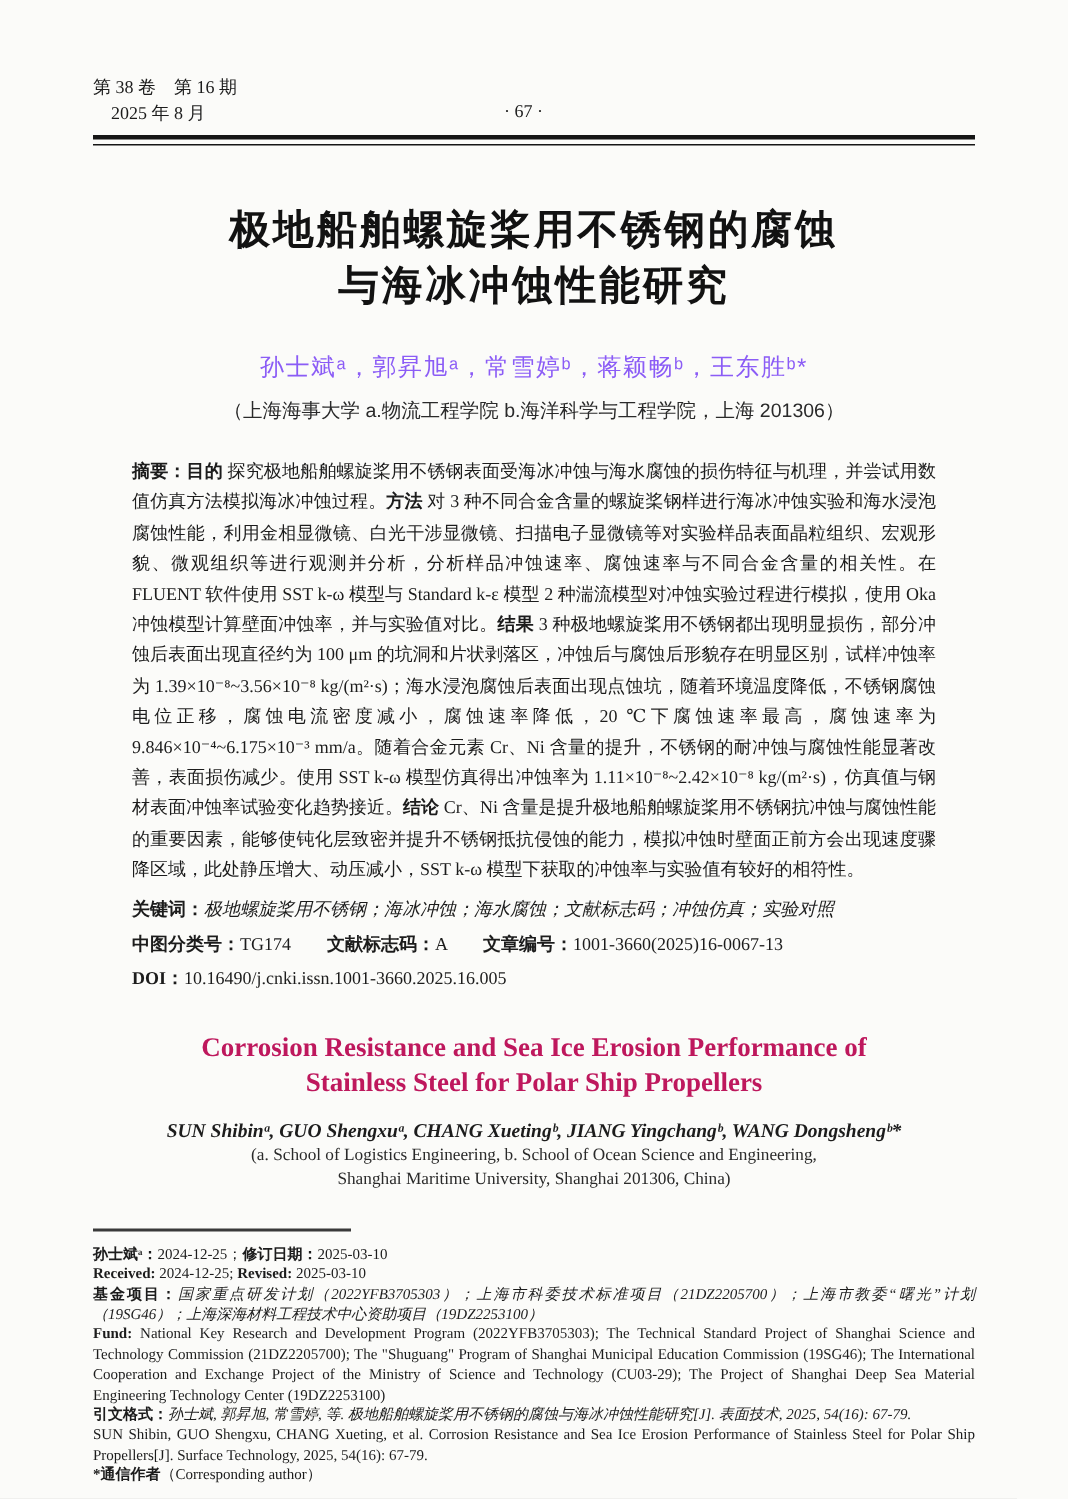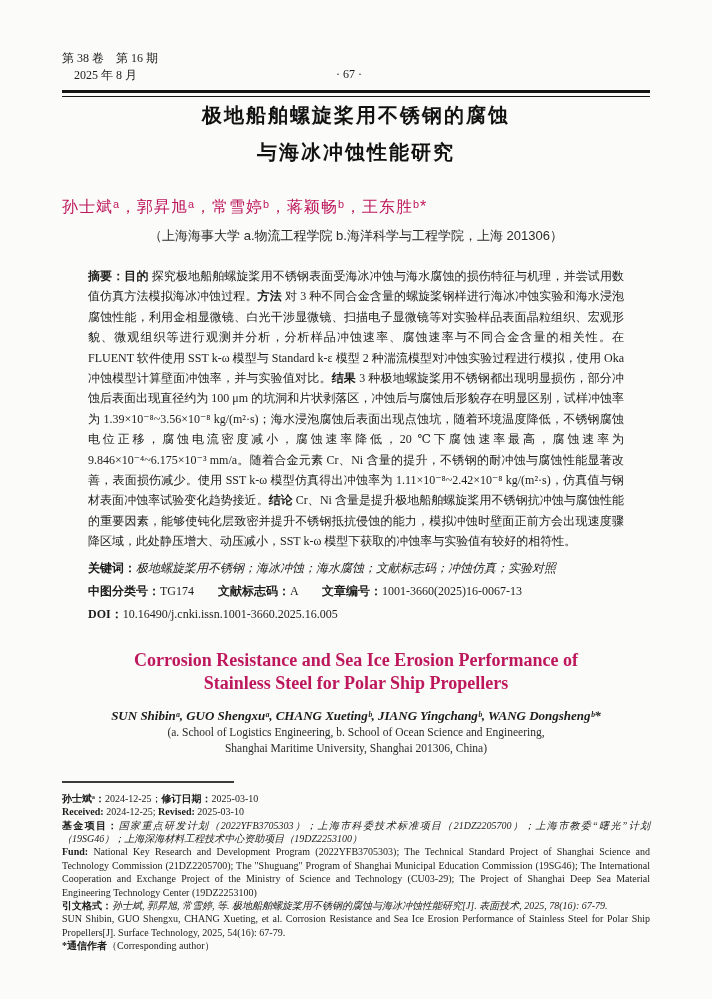--- a/index.html
+++ b/index.html
@@ -21,24 +21,24 @@
   .header{display:flex;align-items:flex-end;padding-top:50px;font-size:12px;line-height:17px;}
   .header-left{width:150px;}
   .header-left .l2{padding-left:12px;}
   .header-center{flex:1;text-align:center;}
   .header-center .jzh{font-size:13px;letter-spacing:4px;}
   .header-center .jen{font-size:12px;letter-spacing:.5px;}
   .header-right{width:150px;text-align:right;padding-bottom:1px;}
   .header-rule{margin-top:6px;border-top:3px solid #161616;border-bottom:1.5px solid #161616;height:3px;}
 
   
-  .title-zh{text-align:center;font-family:"Liberation Sans","DejaVu Sans",sans-serif;
-    font-weight:bold;font-size:20px;line-height:37px;letter-spacing:2px;color:#121212;}
-  .authors-zh{margin-top:26px;text-align:left;font-family:"Liberation Sans","DejaVu Sans",sans-serif;
-    font-size:16px;color:#be185d;letter-spacing:1px;}
+  .title-zh{margin-top:38px;text-align:center;font-family:"Liberation Sans","DejaVu Sans",sans-serif;
+    font-weight:bold;font-size:27px;line-height:37px;letter-spacing:2px;color:#121212;}
+  .authors-zh{margin-top:26px;text-align:center;font-family:"Liberation Sans","DejaVu Sans",sans-serif;
+    font-size:16px;color:#8b5cf6;letter-spacing:1px;}
   .affiliation-zh{margin-top:9px;text-align:center;font-family:"Liberation Sans","DejaVu Sans",sans-serif;
     font-size:13px;color:#2a2a2a;}
 
   
   .abstract-wrap{margin:21px 26px 0 26px;}
   .abstract{font-size:12px;line-height:20.4px;text-align:justify;}
   .meta-line{font-size:12px;line-height:19px;margin-top:4px;text-align:justify;}
   .kw{margin-top:7px;}
 
   
@@ -91,18 +91,18 @@
       <div>Shanghai Maritime University, Shanghai 201306, China)</div>
     </div>
   </div>
 
   <div class="footnote">
     <div class="footnote-rule"></div>
     <div class="fn-line"><span class="b">孙士斌ᵃ：</span><span>2024-12-25；</span><span class="b">修订日期：</span><span>2025-03-10</span></div>
     <div class="fn-line"><span class="b">Received: </span><span>2024-12-25; </span><span class="b">Revised: </span><span>2025-03-10</span></div>
     <div class="fn-line"><span class="b">基金项目：</span><span class="i">国家重点研发计划（2022YFB3705303）；上海市科委技术标准项目（21DZ2205700）；上海市教委“曙光”计划（19SG46）；上海深海材料工程技术中心资助项目（19DZ2253100）</span></div>
     <div class="fn-line"><span class="b">Fund: </span><span>National Key Research and Development Program (2022YFB3705303); The Technical Standard Project of Shanghai Science and Technology Commission (21DZ2205700); The "Shuguang" Program of Shanghai Municipal Education Commission (19SG46); The International Cooperation and Exchange Project of the Ministry of Science and Technology (CU03-29); The Project of Shanghai Deep Sea Material Engineering Technology Center (19DZ2253100)</span></div>
-    <div class="fn-line"><span class="b">引文格式：</span><span class="i">孙士斌, 郭昇旭, 常雪婷, 等. 极地船舶螺旋桨用不锈钢的腐蚀与海冰冲蚀性能研究[J]. 表面技术, 2025, 78(16): 67-79.</span></div>
+    <div class="fn-line"><span class="b">引文格式：</span><span class="i">孙士斌, 郭昇旭, 常雪婷, 等. 极地船舶螺旋桨用不锈钢的腐蚀与海冰冲蚀性能研究[J]. 表面技术, 2025, 54(16): 67-79.</span></div>
     <div class="fn-line"><span>SUN Shibin, GUO Shengxu, CHANG Xueting, et al. Corrosion Resistance and Sea Ice Erosion Performance of Stainless Steel for Polar Ship Propellers[J]. Surface Technology, 2025, 54(16): 67-79.</span></div>
     <div class="fn-line"><span class="b">*通信作者</span><span>（Corresponding author）</span></div>
   </div>
 
 </div>
 
 </body></html>

